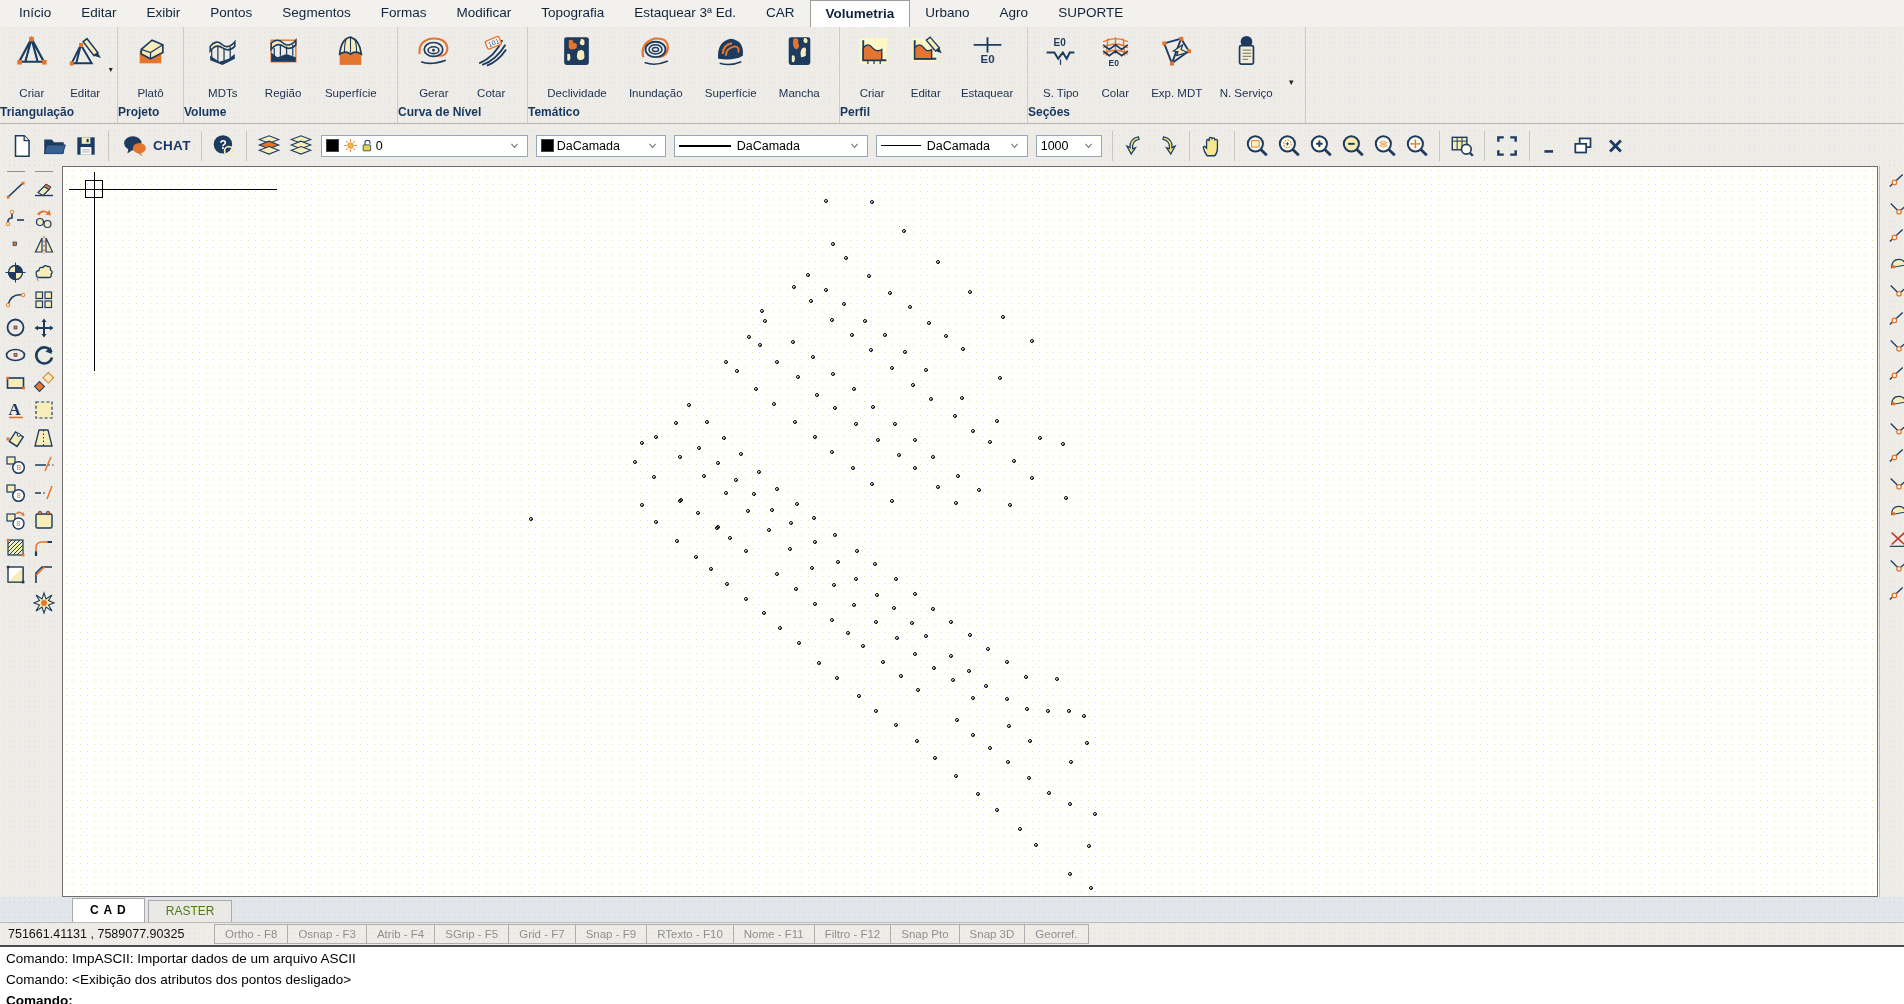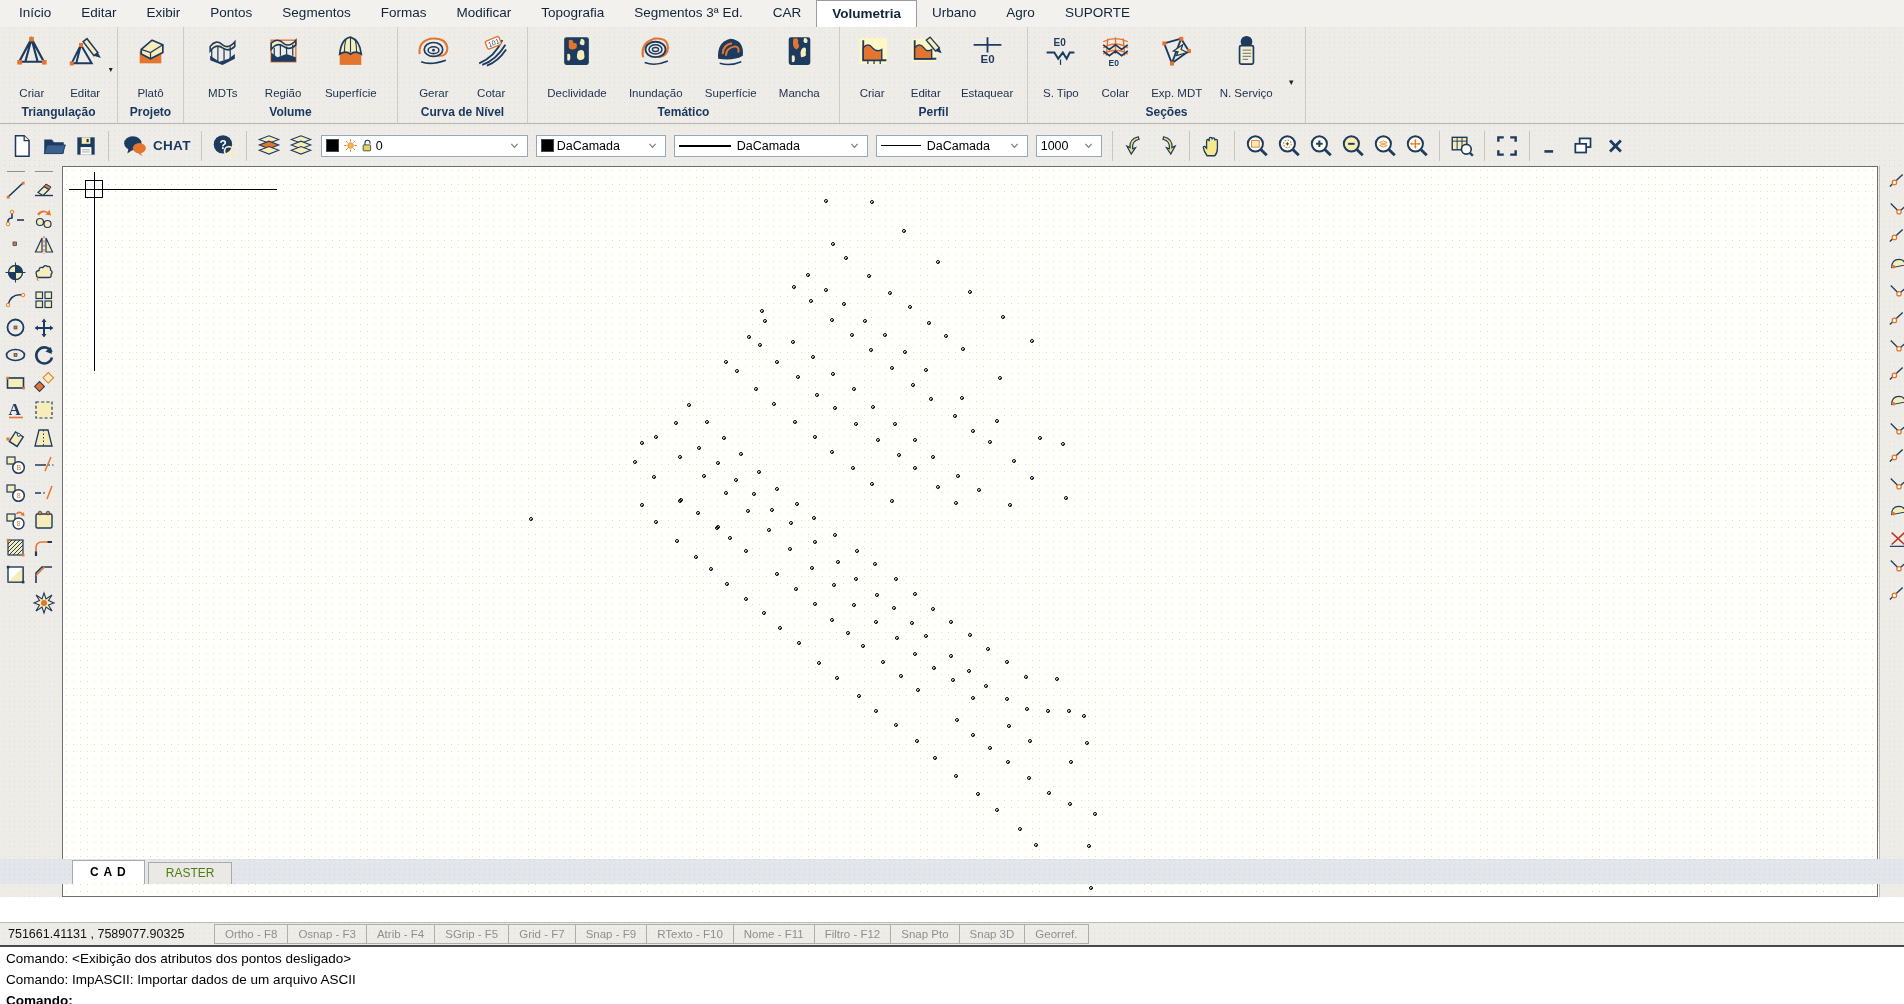--- a/index.html
+++ b/index.html
@@ -19,21 +19,21 @@
 
   
   #ribbon { position:absolute; left:0; top:27px; width:1904px; height:97px; border-bottom:1px solid #b7b6b2; display:flex; align-items:stretch; }
   .ribbon-group { display:flex; flex-direction:column; border-right:1px solid #cccbc6; flex:0 0 auto; }
   .rg-items { flex:1; display:flex; align-items:flex-start; justify-content:space-evenly; padding-top:4px; position:relative; }
   .ribbon-item { display:flex; flex-direction:column; align-items:center; padding:0 3px; position:relative; cursor:default; }
   .ri-icon { width:37px; height:40px; }
   .ri-label { font-size:11.5px; color:#1c2f4e; line-height:14px; margin-top:15px; white-space:nowrap; }
   .ri-arrow { position:absolute; right:-6px; top:34px; font-size:8px; color:#222; }
   .rg-overflow { align-self:center; font-size:9px; color:#222; margin-left:2px; margin-top:28px; }
-  .rg-title { text-align:center; font-size:12px; font-weight:bold; color:#17375e; height:19px; line-height:17px; white-space:nowrap; }
+  .rg-title { font-size:12px; font-weight:bold; color:#17375e; height:19px; line-height:17px; white-space:nowrap; }
 
   
   #toolbar { position:absolute; left:0; top:125px; width:1904px; height:41px; display:flex; align-items:center; padding-left:6px; }
   .ticon { width:26px; height:26px; flex:0 0 auto; margin:0 3px; }
   .ticon svg { display:block; }
   .ticon.small { width:15px; height:15px; margin:0 1px; }
   .tsep { width:1px; height:30px; background:#c7c6c1; margin:0 6px; flex:0 0 auto; }
   .chat-btn { display:flex; align-items:center; margin:0 4px; cursor:default; }
   .chat-label { font-weight:bold; color:#17375e; font-size:13.5px; margin-left:2px; letter-spacing:0.3px; }
   .combo { height:22px; background:#fff; border:1px solid #93a8bd; display:flex; align-items:center; padding:0 2px 0 4px; font-size:12.5px; margin:0 4px; flex:0 0 auto; }
@@ -55,21 +55,21 @@
   .pt { position:absolute; width:4px; height:4px; border:1px solid #000; border-radius:50%; }
   .pt::after { content:""; position:absolute; left:0.8px; top:0.8px; width:1.6px; height:1.6px; background:#000; border-radius:50%; }
   .ch-h { position:absolute; height:1px; background:#000; }
   .ch-v { position:absolute; width:1px; background:#000; }
   .ch-box { position:absolute; width:18px; height:18px; border:1px solid #000; }
 
   #right-toolbar { position:absolute; left:1879px; top:166px; width:25px; height:731px; border-left:1px solid #bdbcb8; overflow:hidden; padding-top:4px; }
   .rt-icon { width:22px; height:22px; margin:0 0 5.5px 8px; }
 
   
-  #tabrow { position:absolute; left:0; top:859px; width:1904px; height:25px; display:flex; align-items:flex-end; padding-left:72px;
+  #tabrow { position:absolute; left:0; top:897px; width:1904px; height:25px; display:flex; align-items:flex-end; padding-left:72px;
     background-color:#e2e5ec; background-image:radial-gradient(#f0ecc9 0.6px, transparent 0.8px), radial-gradient(#d6d9e2 0.6px, transparent 0.8px);
     background-size:5px 5px,5px 5px; background-position:0 0,2px 3px; }
   .tab { height:22px; line-height:21px; padding:0 17px; font-size:12px; border:1px solid #a9a9a9; border-bottom:none; background:#eae9e5; color:#4d7c0f; margin-right:3px; white-space:nowrap; cursor:default; }
   .tab.active { background:#ffffff; font-weight:bold; color:#000; height:24px; line-height:23px; letter-spacing:1px; }
 
   
   #statusbar { position:absolute; left:0; top:922px; width:1904px; height:23px; border-top:1px solid #bcbbb7; display:flex; align-items:center; }
   #coords { font-size:12.5px; color:#111; padding:0 8px; min-width:214px; white-space:nowrap; }
   .status-btn { height:20px; line-height:18px; padding:0 10px; font-size:11.5px; color:#8f8f8f; border:1px solid #aeaeae; margin-right:-1px; white-space:nowrap; cursor:default; }
 
@@ -84,21 +84,21 @@
 <div id="app">
   <div id="menubar">
       <div class="menu-item">Início</div>
       <div class="menu-item">Editar</div>
       <div class="menu-item">Exibir</div>
       <div class="menu-item">Pontos</div>
       <div class="menu-item">Segmentos</div>
       <div class="menu-item">Formas</div>
       <div class="menu-item">Modificar</div>
       <div class="menu-item">Topografia</div>
-      <div class="menu-item">Segmentos 3ª Ed.</div>
+      <div class="menu-item">Estaquear 3ª Ed.</div>
       <div class="menu-item">CAR</div>
       <div class="menu-item active">Volumetria</div>
       <div class="menu-item">Urbano</div>
       <div class="menu-item">Agro</div>
       <div class="menu-item">SUPORTE</div>
     </div>
   <div id="ribbon" class="chrome-bg">
       <div class="ribbon-group" style="width: 118px;">
         <div class="rg-items">
           <div class="ribbon-item">
@@ -963,17 +963,17 @@
         <div class="status-btn">RTexto - F10</div>
         <div class="status-btn">Nome - F11</div>
         <div class="status-btn">Filtro - F12</div>
         <div class="status-btn">Snap Pto</div>
         <div class="status-btn">Snap 3D</div>
         <div class="status-btn">Georref.</div>
       </div>
   </div>
 
   <div id="command-area">
+      <div class="cmd-line">Comando: ImpASCII: Importar dados de um arquivo ASCII</div>
       <div class="cmd-line">Comando: &lt;Exibição dos atributos dos pontos desligado&gt;</div>
-      <div class="cmd-line">Comando: ImpASCII: Importar dados de um arquivo ASCII</div>
       <div class="cmd-line active">Comando:</div>
     </div>
 </div>
 
 </body></html>

